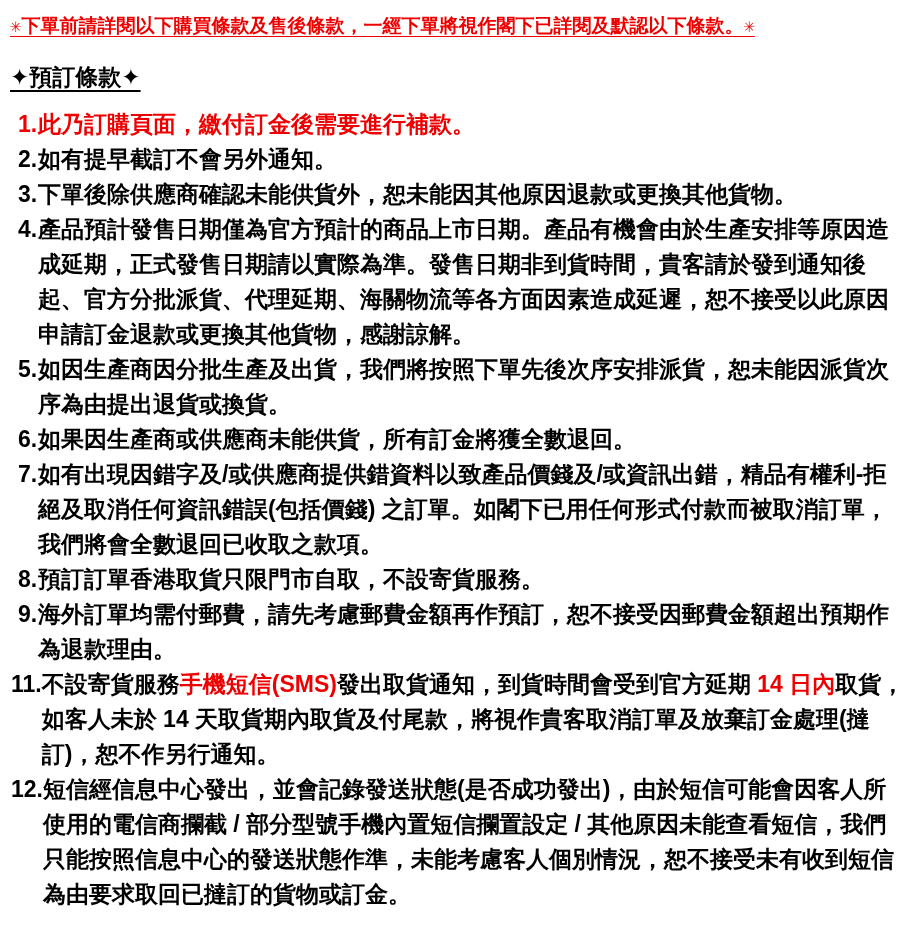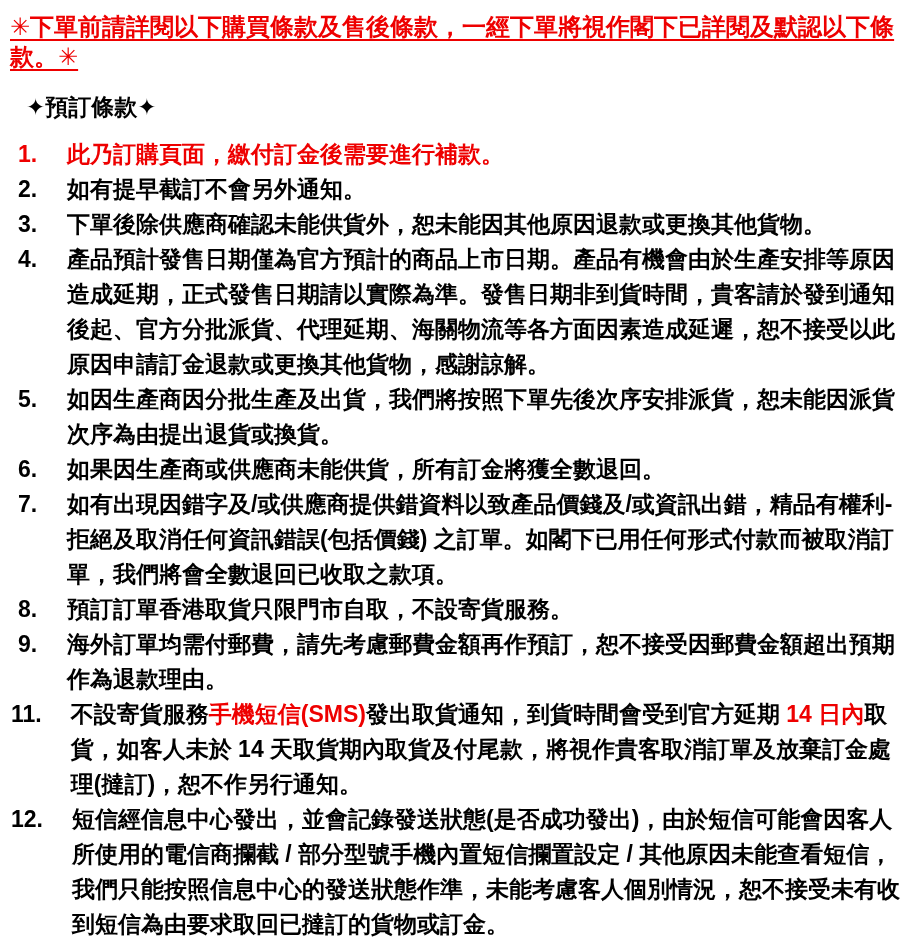--- a/index.html
+++ b/index.html
@@ -19,34 +19,36 @@
     color:var(--black);
     overflow:hidden;
   }
   .page{
     width:913px;
     min-height:948px;
     padding:12px 6px 10px 8px;
   }
   .header-notice{
     color:var(--red);
-    font-size:24px;
+    font-size:19px;
     line-height:30px;
     text-decoration:underline;
     text-decoration-skip-ink:none;
     text-underline-offset:4px;
     margin:0 12px 21px 2px;
+    font-family:Liberation Mono, monospace;
   }
   .section-title{
     color:var(--black);
     font-size:23px;
     line-height:28px;
+    text-decoration:underline;
     text-decoration-skip-ink:none;
     text-underline-offset:5px;
-    margin:0 0 16px 18px;
+    margin:0 0 16px 2px;
   }
   ol.terms{
     list-style:none;
     margin:0;
     padding:0;
   }
   li.term{
     display:flex;
     align-items:flex-start;
     font-size:23px;
@@ -56,21 +58,20 @@
   .num{
     flex:0 0 30px;
     padding-left:3px;
   }
   .num.single{
     padding-left:10px;
   }
   .term-body{
     flex:1 1 auto;
     min-width:0;
-    margin-left:29px;
   }
   .seg-plain{}
   .seg-red{color:var(--red);}
   .num.red{color:var(--red);}
   .seg-red-underline{
     color:var(--red);
     text-decoration-skip-ink:none;
     text-underline-offset:4px;
   }
 </style>

